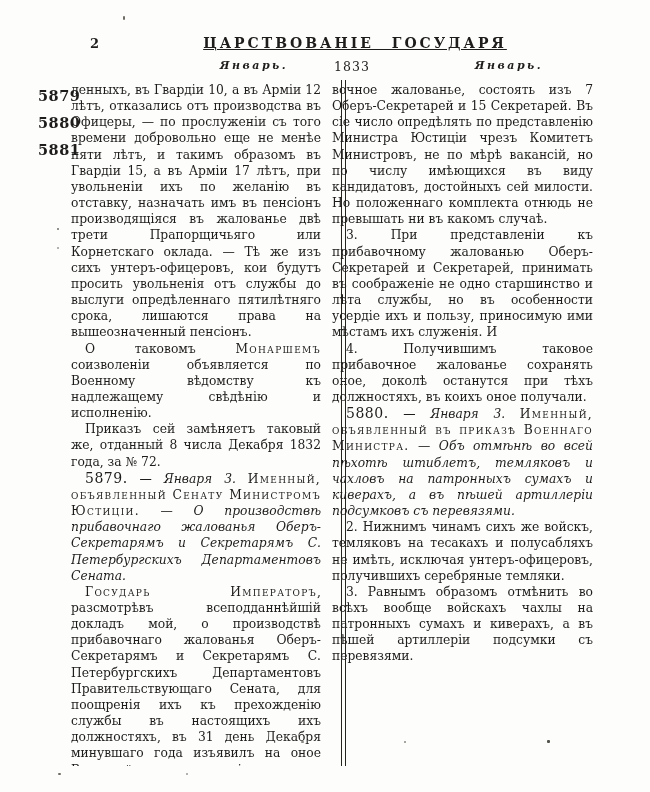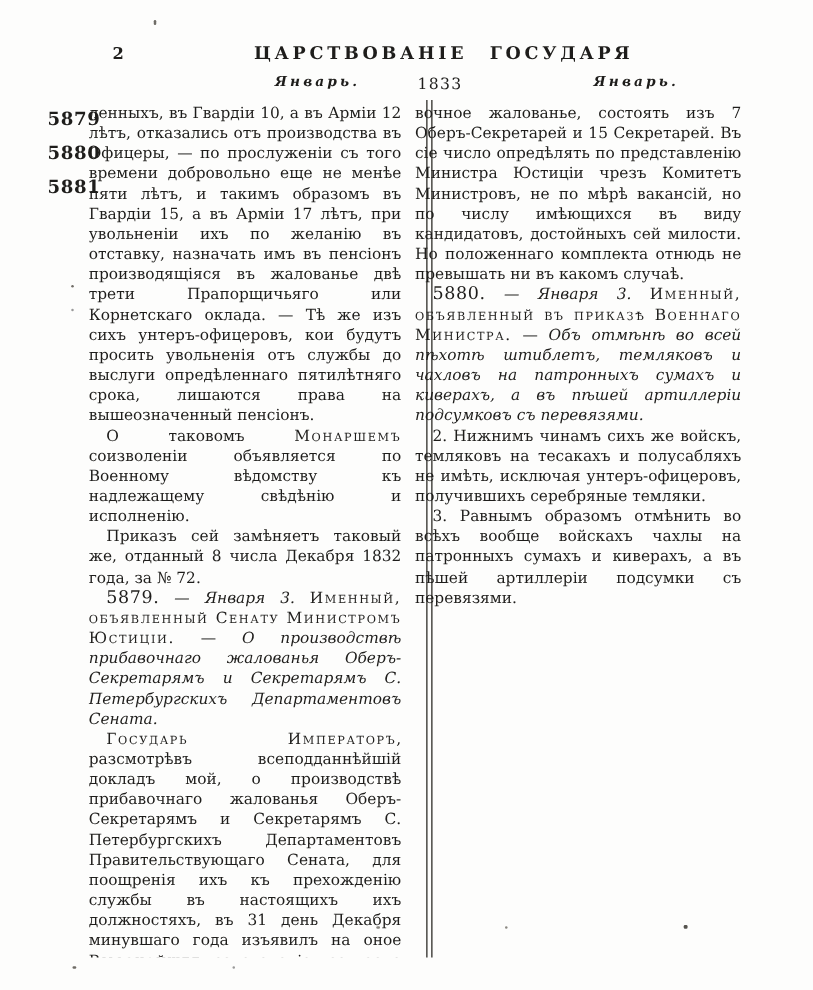--- a/index.html
+++ b/index.html
@@ -25,20 +25,21 @@
   }
   .running-title {
     position: absolute;
     left: 355px; top: 35px;
     transform: translateX(-50%);
     font-size: 14px;
     font-weight: bold;
     letter-spacing: 3px;
     word-spacing: 10px;
     white-space: nowrap;
+    text-decoration: underline;
   }
   .subhead-item {
     position: absolute;
     top: 59px;
     transform: translateX(-50%);
     white-space: nowrap;
   }
   .month {
     font-size: 11px;
     font-style: italic;
@@ -133,20 +134,22 @@
   <div class="column column-left">
       <div class="para"><span class="seg-normal">ленныхъ, въ Гвардіи 10, а въ Арміи 12 лѣтъ, отказались отъ производства въ Офицеры, — по прослуженіи съ того времени добровольно еще не менѣе пяти лѣтъ, и такимъ образомъ въ Гвардіи 15, а въ Арміи 17 лѣтъ, при увольненіи ихъ по желанію въ отставку, назначать имъ въ пенсіонъ производящіяся въ жалованье двѣ трети Прапорщичьяго или Корнетскаго оклада. — Тѣ же изъ сихъ унтеръ-офицеровъ, кои будутъ просить увольненія отъ службы до выслуги опредѣленнаго пятилѣтняго срока, лишаются права на вышеозначенный пенсіонъ.</span></div>
       <div class="para indent"><span class="seg-normal">О таковомъ </span><span class="seg-spaced">Монаршемъ</span><span class="seg-normal"> соизволеніи объявляется по Военному вѣдомству къ надлежащему свѣдѣнію и исполненію.</span></div>
       <div class="para indent"><span class="seg-normal">Приказъ сей замѣняетъ таковый же, отданный 8 числа Декабря 1832 года, за № 72.</span></div>
       <div class="para indent"><span class="seg-bold">5879.</span><span class="seg-italic"> — Января 3. </span><span class="seg-spaced">Именный, объявленный Сенату Министромъ Юстиціи.</span><span class="seg-normal"> — </span><span class="seg-italic">О производствѣ прибавочнаго жалованья Оберъ-Секретарямъ и Секретарямъ С. Петербургскихъ Департаментовъ Сената.</span></div>
       <div class="para indent"><span class="seg-spaced">Государь Императоръ</span><span class="seg-normal">, разсмотрѣвъ всеподданнѣйшій докладъ мой, о производствѣ прибавочнаго жалованья Оберъ-Секретарямъ и Секретарямъ С. Петербургскихъ Департаментовъ Правительствующаго Сената, для поощренія ихъ къ прехожденію службы въ настоящихъ ихъ должностяхъ, въ 31 день Декабря минувшаго года изъявилъ на оное </span><span class="seg-spaced">Высочайшее</span><span class="seg-normal"> соизволеніе, согласно представленію моему, на слѣдующемъ основаніи:</span></div>
     </div>
   <div class="column-divider"></div>
   <div class="column column-right">
       <div class="para"><span class="seg-normal">вочное жалованье, состоять изъ 7 Оберъ-Секретарей и 15 Секретарей. Въ сіе число опредѣлять по представленію Министра Юстиціи чрезъ Комитетъ Министровъ, не по мѣрѣ вакансій, но по числу имѣющихся въ виду кандидатовъ, достойныхъ сей милости. Но положеннаго комплекта отнюдь не превышать ни въ какомъ случаѣ.</span></div>
+      <div class="para indent"><span class="seg-normal">3. При представленіи къ прибавочному жалованью Оберъ-Секретарей и Секретарей, принимать въ соображеніе не одно старшинство и лѣта службы, но въ особенности усердіе ихъ и пользу, приносимую ими мѣстамъ ихъ служенія. И</span></div>
+      <div class="para indent"><span class="seg-normal">4. Получившимъ таковое прибавочное жалованье сохранять оное, доколѣ останутся при тѣхъ должностяхъ, въ коихъ оное получали.</span></div>
       <div class="para indent"><span class="seg-bold">5880.</span><span class="seg-italic"> — Января 3. </span><span class="seg-spaced">Именный, объявленный въ приказѣ Военнаго Министра.</span><span class="seg-normal"> — </span><span class="seg-italic">Объ отмѣнѣ во всей пѣхотѣ штиблетъ, темляковъ и чахловъ на патронныхъ сумахъ и киверахъ, а въ пѣшей артиллеріи подсумковъ съ перевязями.</span></div>
       <div class="para indent"><span class="seg-normal">2. Нижнимъ чинамъ сихъ же войскъ, темляковъ на тесакахъ и полусабляхъ не имѣть, исключая унтеръ-офицеровъ, получившихъ серебряные темляки.</span></div>
       <div class="para indent"><span class="seg-normal">3. Равнымъ образомъ отмѣнить во всѣхъ вообще войскахъ чахлы на патронныхъ сумахъ и киверахъ, а въ пѣшей артиллеріи подсумки съ перевязями.</span></div>
     </div>
 
   <div class="speck s1"></div>
   <div class="speck s2"></div>
   <div class="speck s3"></div>
   <div class="speck s4"></div>
   <div class="speck s5"></div>

